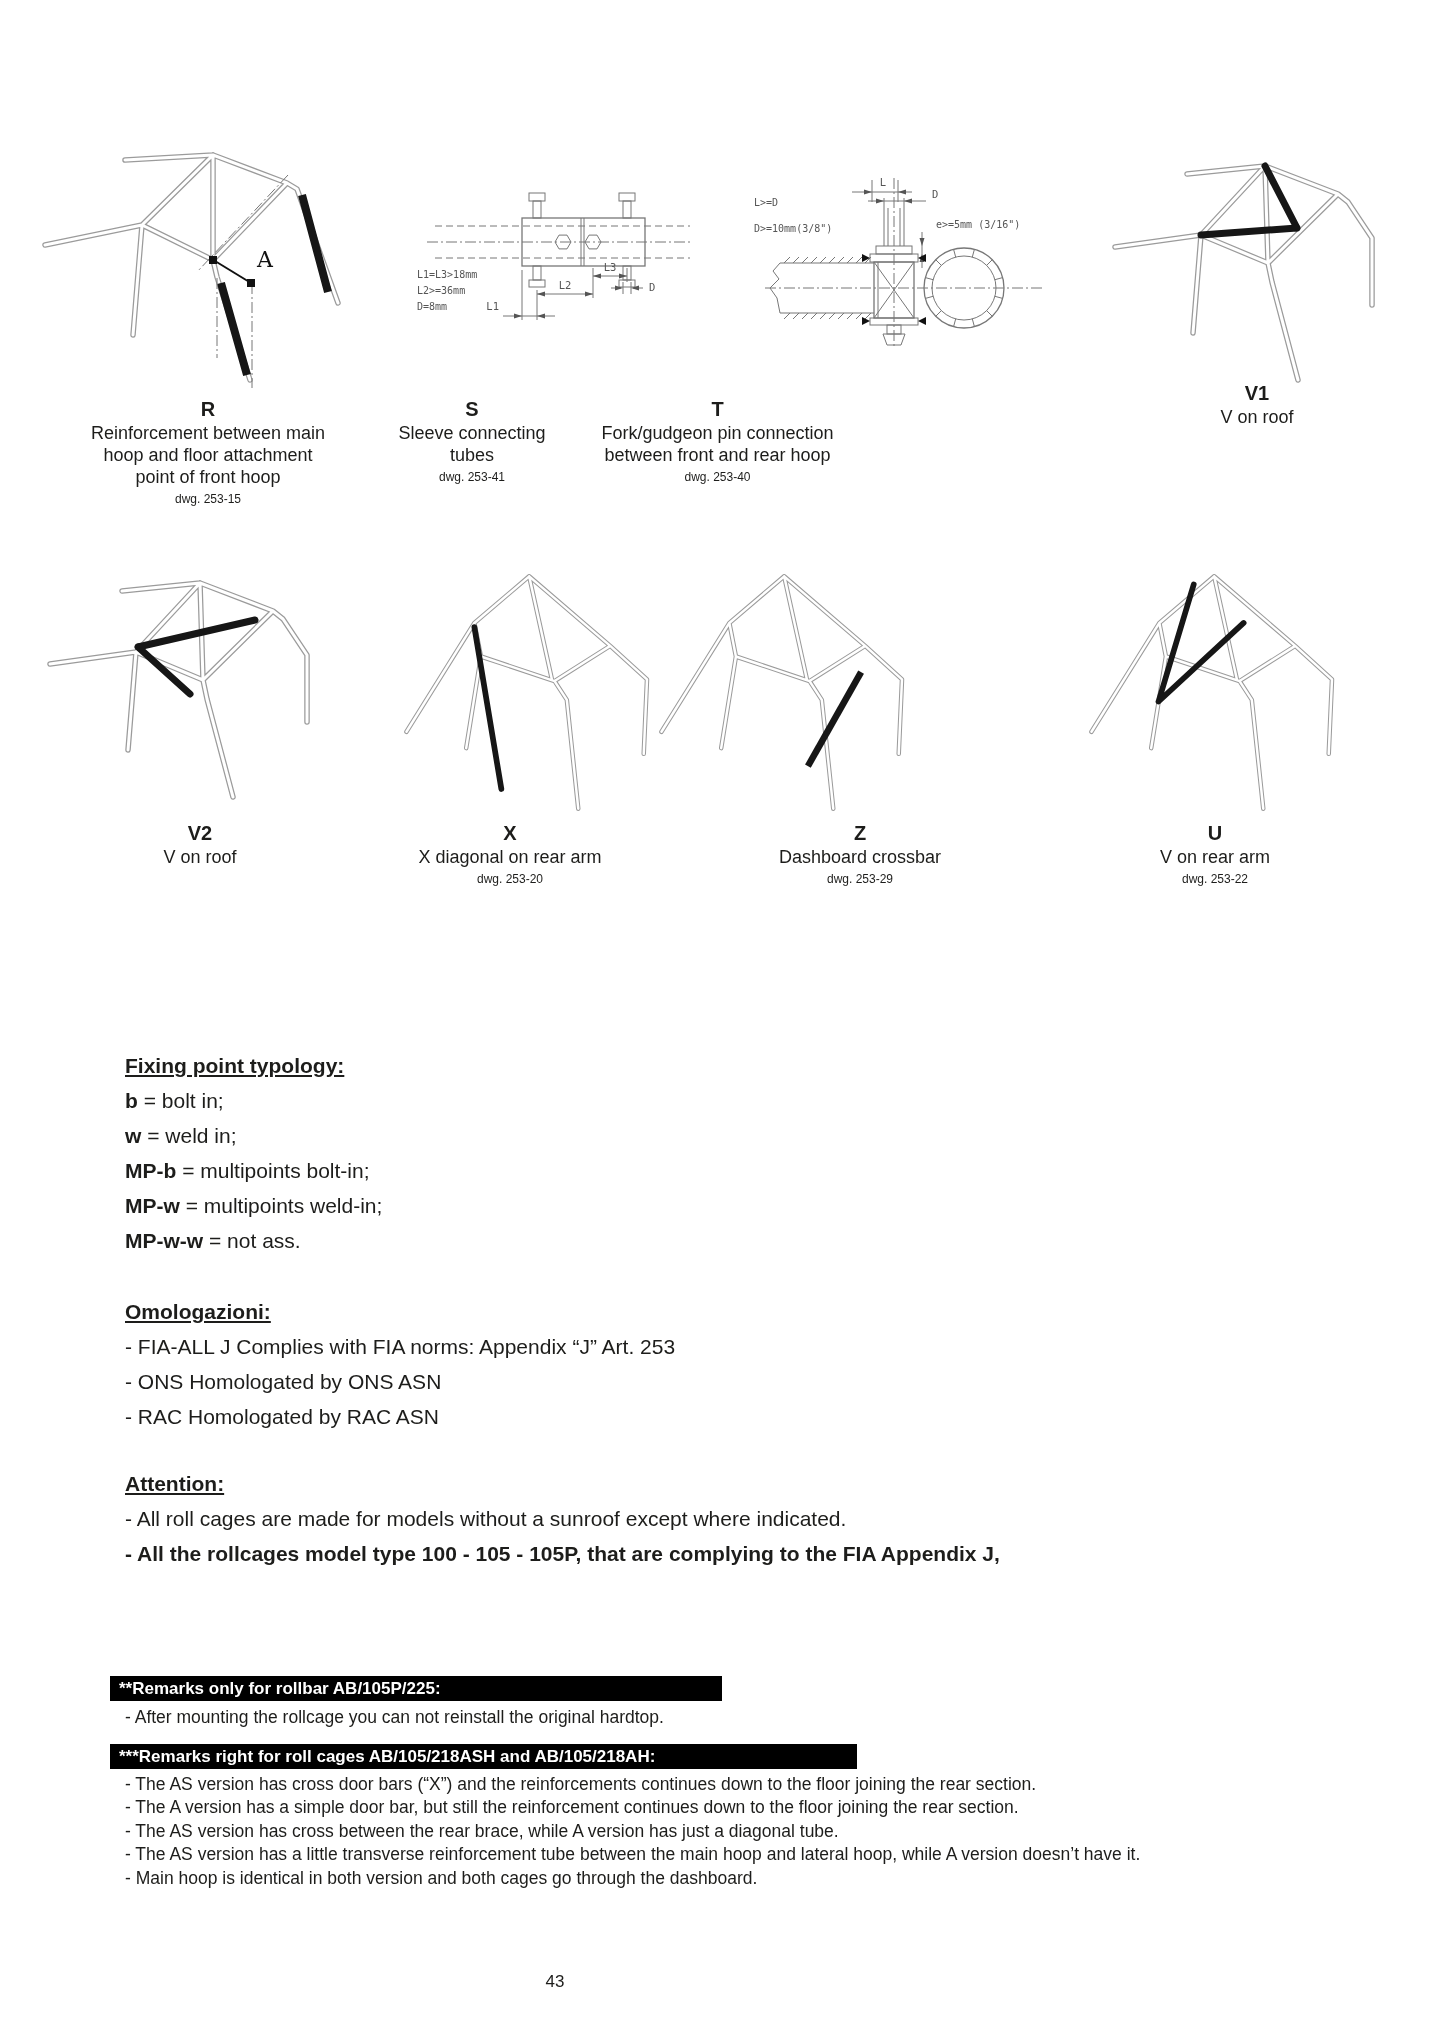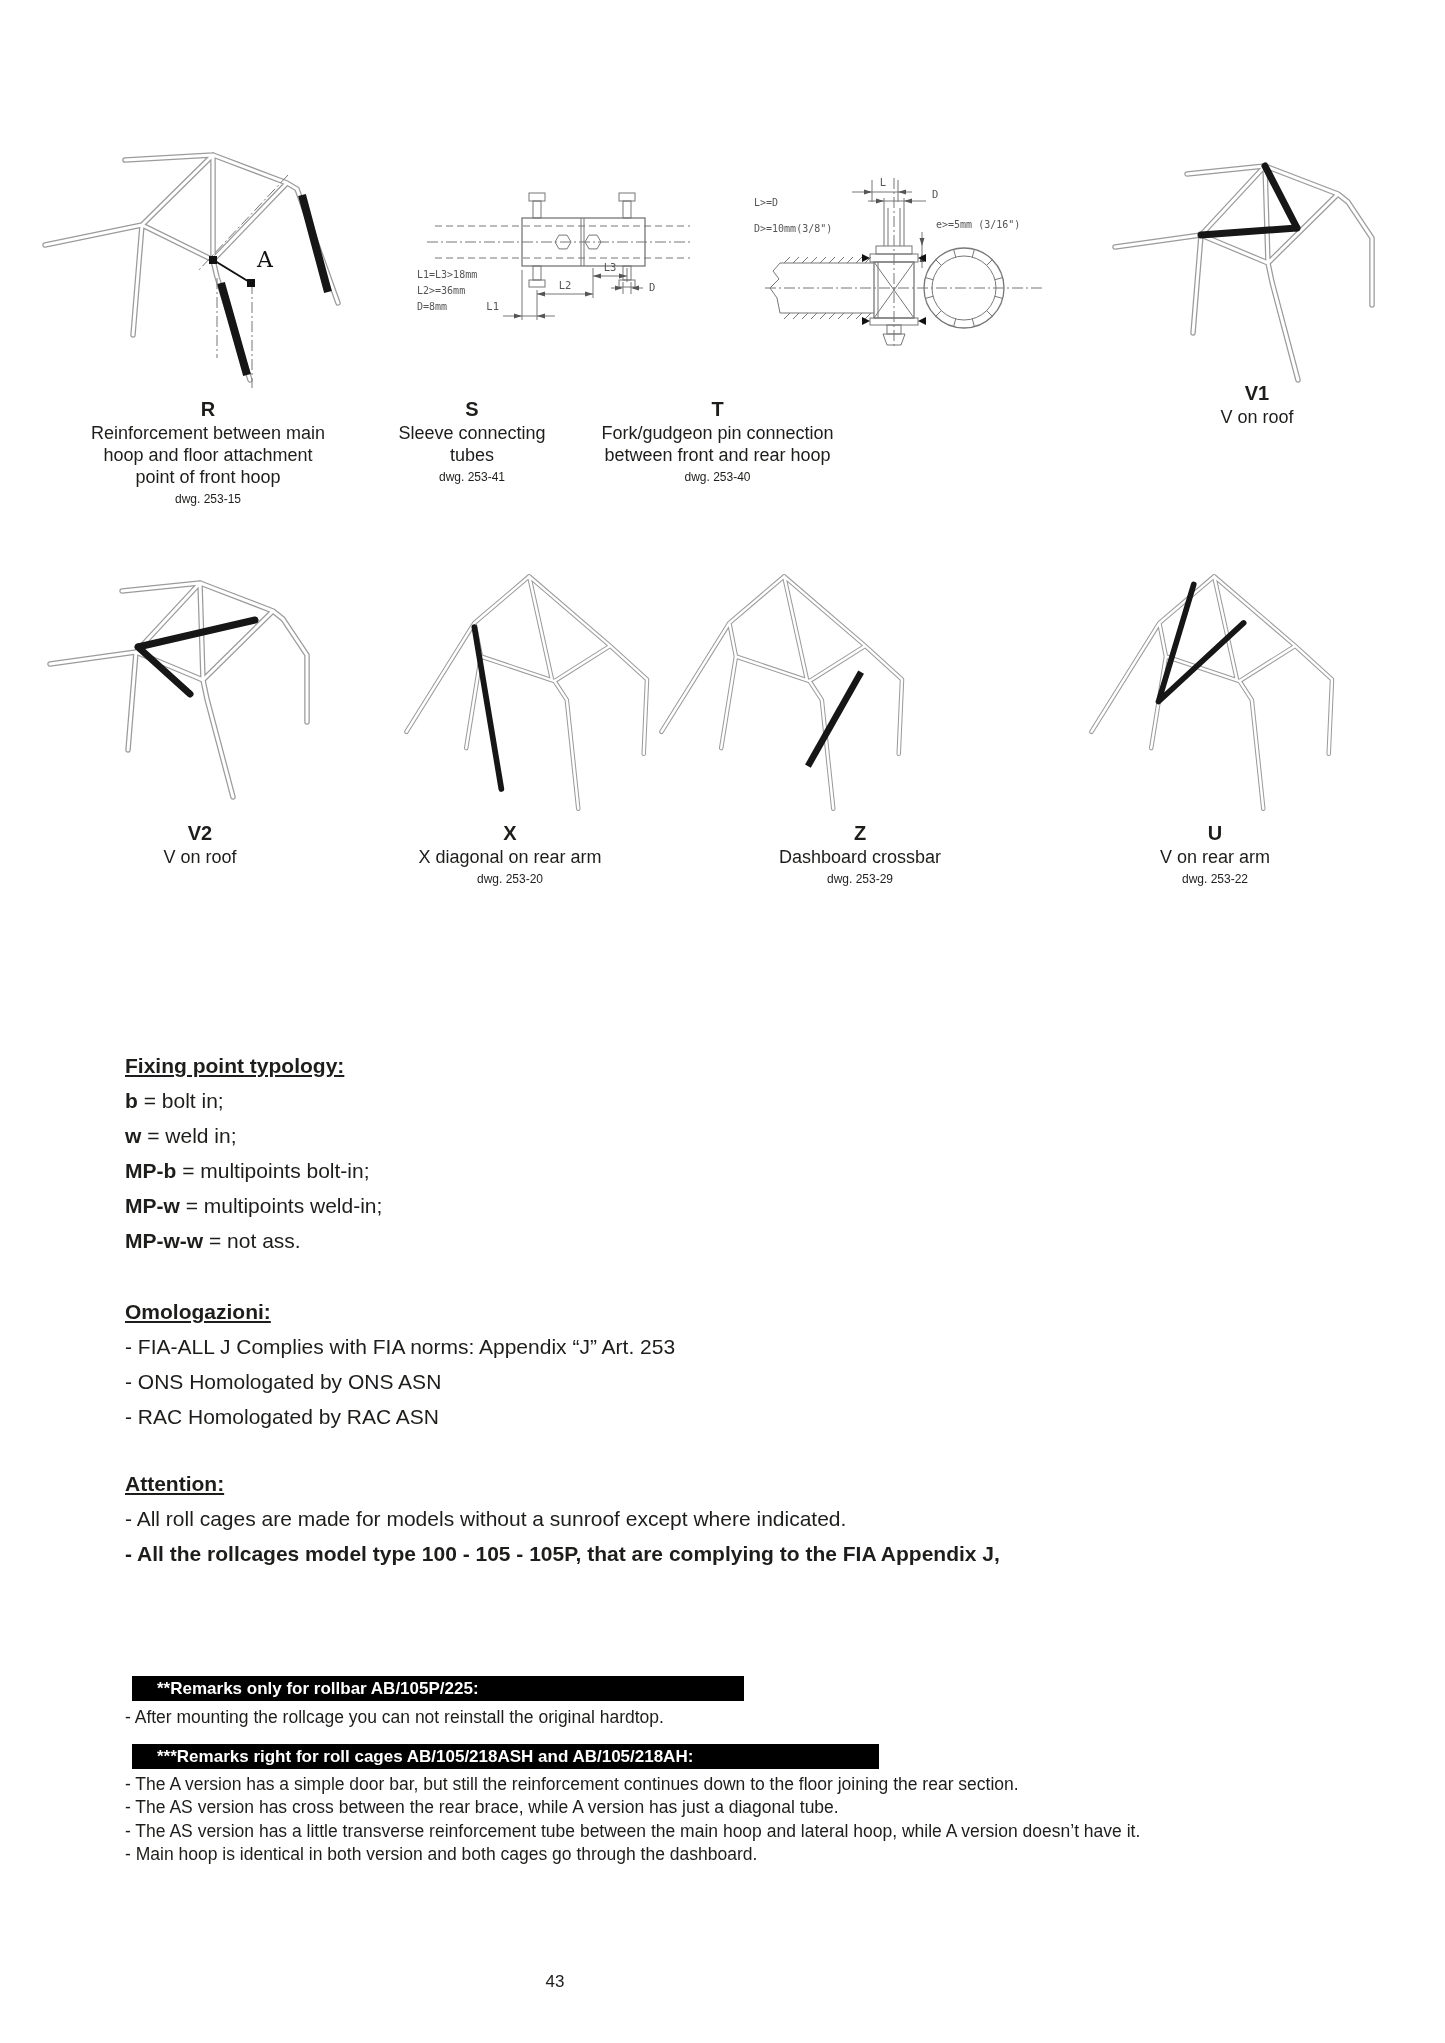--- a/index.html
+++ b/index.html
@@ -26,21 +26,21 @@
   .caption .lines{font-size:18px;line-height:22px;white-space:pre-line;}
   .caption .dwg{font-size:12px;line-height:22px;}
 
   .sec{position:absolute;left:125px;}
   .sec-title{font-weight:bold;font-size:21px;line-height:35px;text-decoration:underline;}
   .body-line{font-size:21px;line-height:35px;}
   .body-line b{font-weight:bold;}
   .indent{padding-left:12px;}
 
   .bar{position:absolute;left:110px;height:25px;background:#000;color:#fff;
-       font-size:17px;font-weight:bold;line-height:25px;padding-left:25px;box-sizing:border-box;margin-left:22px;}
+       font-size:17px;font-weight:bold;line-height:25px;padding-left:9px;box-sizing:border-box;}
   .rem{position:absolute;left:125px;font-size:17.5px;line-height:23.4px;}
 
   #pagenum{position:absolute;top:1972px;left:0;width:1110px;text-align:center;font-size:17px;}
 </style>
 </head>
 <body>
 
 <div id="page">
 
   <svg width="0" height="0">
@@ -258,20 +258,21 @@
     <div class="sec-title">Attention:</div>
     <div class="body-line">- All roll cages are made for models without a sunroof except where indicated.</div>
     <div class="body-line"><b>- All the rollcages model type 100 - 105 - 105P, that are complying to the FIA Appendix J,</b></div>
   </div>
 
   <div class="bar" style="top:1676px;width:612px">**Remarks only for rollbar AB/105P/225:</div>
   <div class="rem" style="top:1706px">- After mounting the rollcage you can not reinstall the original hardtop.</div>
 
   <div class="bar" style="top:1744px;width:747px">***Remarks right for roll cages AB/105/218ASH and AB/105/218AH:</div>
   <div class="rem" style="top:1773px">
+    <div>- The AS version has cross door bars (“X”) and the reinforcements continues down to the floor joining the rear section.</div>
     <div>- The A version has a simple door bar, but still the reinforcement continues down to the floor joining the rear section.</div>
     <div>- The AS version has cross between the rear brace, while A version has just a diagonal tube.</div>
     <div>- The AS version has a little transverse reinforcement tube between the main hoop and lateral hoop, while A version doesn’t have it.</div>
     <div>- Main hoop is identical in both version and both cages go through the dashboard.</div>
   </div>
 
   <div id="pagenum">43</div>
 
 </div>
 

